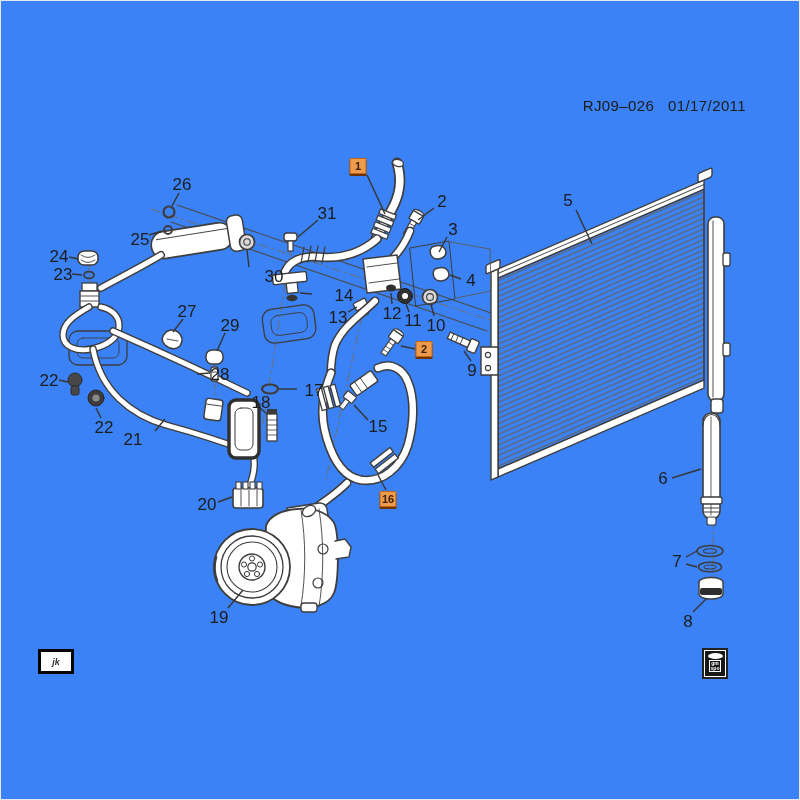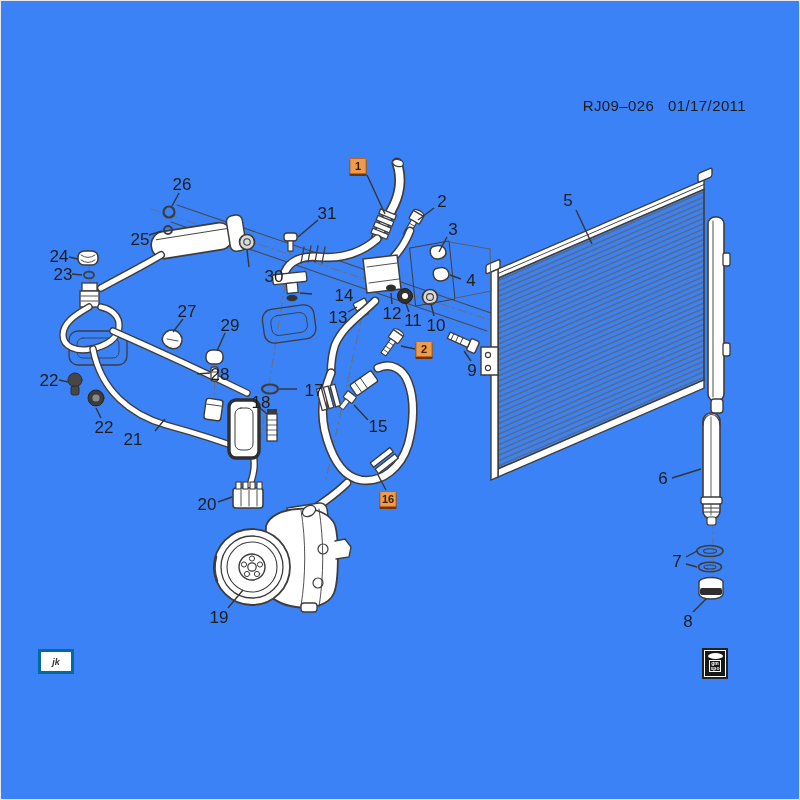--- a/index.html
+++ b/index.html
@@ -7,21 +7,21 @@
         font-family:"Liberation Sans",sans-serif;border:1px solid #e8e8e8;box-sizing:border-box;}
   .art{position:absolute;left:0;top:0;width:800px;height:800px;}
   .header-code{position:absolute;top:96px;left:0;width:745px;text-align:right;
         font-size:15px;color:#1b1b1b;letter-spacing:.4px;}
   .callout{position:absolute;transform:translate(-50%,-50%);font-size:17px;color:#1c1c1c;
         line-height:1;white-space:nowrap;cursor:default;}
   .callout.hl{font-size:11px;font-weight:bold;color:#3a2000;background:#ee9b4c;
         border:1px solid #bf6417;box-shadow:0 2px 0 #6e3303;width:15px;height:14px;
         display:flex;align-items:center;justify-content:center;border-radius:1px;}
   .stamp-left{position:absolute;left:37px;top:648px;width:30px;height:19px;background:#fff;
-        border:3px solid #0369a1;display:flex;align-items:center;justify-content:center;
+        border:3px solid #000000;display:flex;align-items:center;justify-content:center;
         font-size:9px;font-weight:bold;font-style:italic;color:#333;}
   .stamp-right{position:absolute;left:701px;top:647px;width:26px;height:31px;background:#fff;
         border:2px solid #222;box-sizing:border-box;display:flex;flex-direction:column;
         align-items:center;padding:1px;}
   .stamp-right .inner{background:#181818;width:100%;height:100%;display:flex;flex-direction:column;
         align-items:center;}
   .stamp-right .oval{width:15px;height:6px;background:#fff;border-radius:50%;margin-top:2px;}
   .stamp-right .txt{border:1px solid #fff;margin-top:1px;padding:0 1px;
         font-size:5px;line-height:5px;color:#fff;font-weight:bold;text-align:center;}
 </style>

